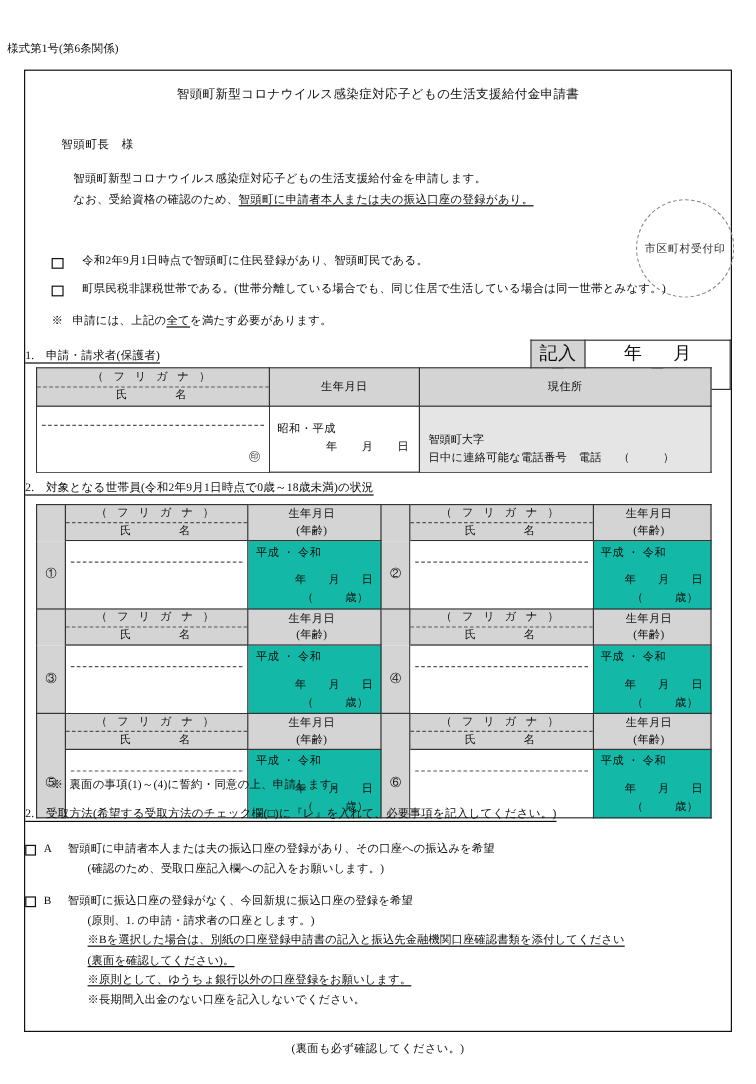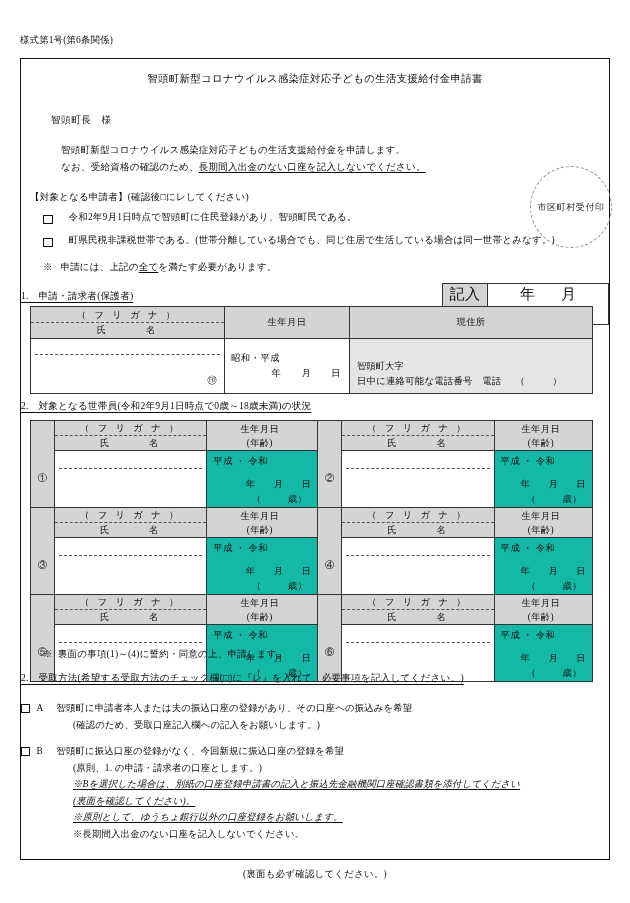--- a/index.html
+++ b/index.html
@@ -16,21 +16,21 @@
     -webkit-font-smoothing: antialiased;
   }
   .page {
     position: relative;
     width: 630px;
     height: 903px;
     overflow: hidden;
   }
   .formno {
     position: absolute;
-    left: 20px;
+    left: 6px;
     top: 34px;
     font-size: 9.4px;
     letter-spacing: .2px;
     white-space: nowrap;
   }
   .frame {
     position: absolute;
     left: 20px;
     top: 58px;
     width: 590px;
@@ -304,21 +304,21 @@
     height: 8.5px;
     border: 1.2px solid #111;
     margin-right: 7px;
     margin-top: 4px;
     box-sizing: border-box;
     flex: none;
   }
   .optline .ltr { width: 20px; flex: none; }
   .sub { margin-left: 52px; }
   .sub-u { margin-left: 52px; }
-  .sub-u span { text-decoration: underline; text-underline-offset: 2px; font-style: italic; }
+  .sub-u span { text-decoration: underline; text-underline-offset: 2px; }
 
   .footer {
     position: absolute;
     left: 0; right: 0;
     top: 868px;
     text-align: center;
     font-size: 9.4px;
     letter-spacing: .3px;
   }
 </style>
@@ -331,29 +331,28 @@
 
   <div class="frame">
     <div class="inner">
 
       <div class="doc-title">智頭町新型コロナウイルス感染症対応子どもの生活支援給付金申請書</div>
 
       <div class="addressee">智頭町長　様</div>
 
       <div class="intro">
         <div>智頭町新型コロナウイルス感染症対応子どもの生活支援給付金を申請します。</div>
-        <div><span>なお、受給資格の確認のため、</span><span class="u">長期間入出金のない口座を記入しないでください。</span></div>
+        <div><span>なお、受給資格の確認のため、</span><span class="u">智頭町に申請者本人または夫の振込口座の登録があり。</span></div>
       </div>
 
       <div class="stamp-circle">
         <div>市区町村</div>
         <div>受付印</div>
       </div>
 
-      <div class="eligible-head">【対象となる申請者】(確認後□にレしてください)</div>
 
       <div class="cond c1">
         <span class="cbox"></span>
         <span>令和2年9月1日時点で智頭町に住民登録があり、智頭町民である。</span>
       </div>
       <div class="cond c2">
         <span class="cbox"></span>
         <span>町県民税非課税世帯である。(世帯分離している場合でも、同じ住居で生活している場合は同一世帯とみなす。)</span>
       </div>
 

